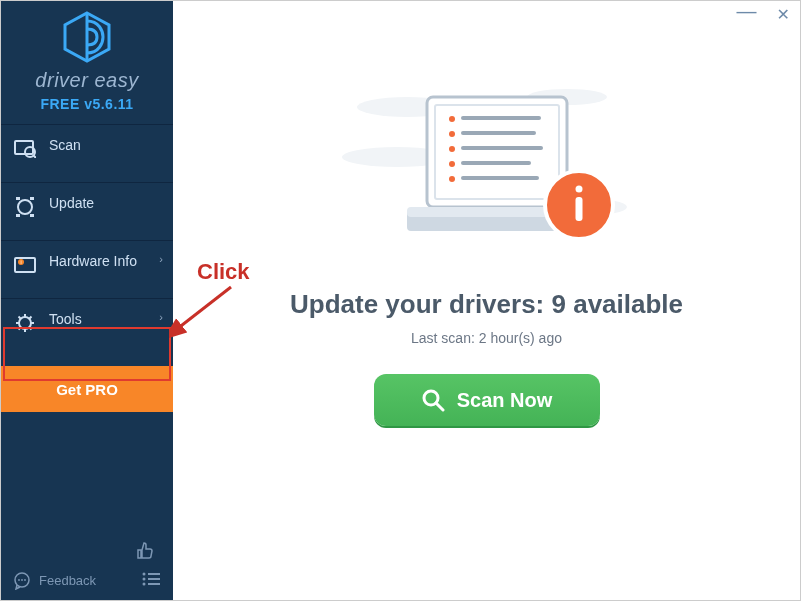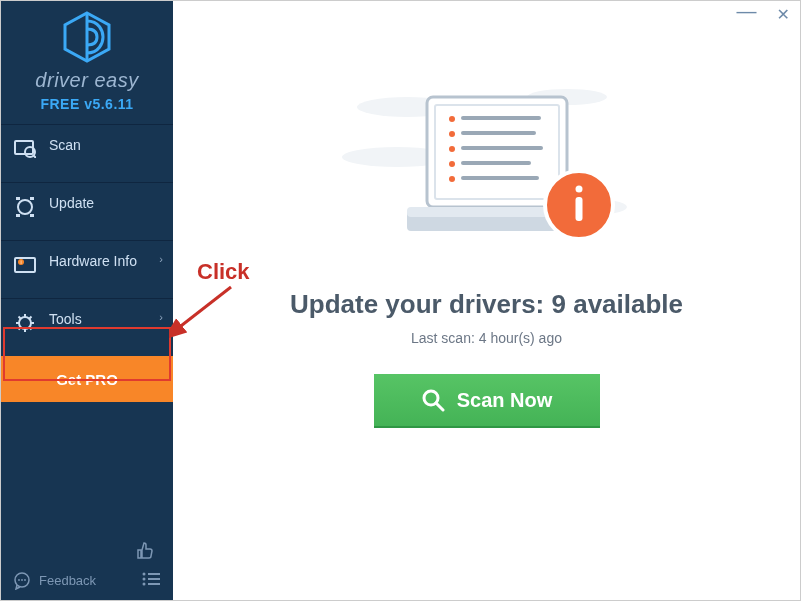--- a/index.html
+++ b/index.html
@@ -89,21 +89,21 @@
   .get-pro {
     background: #f88628;
     color: #fff;
     font-weight: 700;
     height: 46px;
     display: flex;
     align-items: center;
     justify-content: center;
     font-size: 15px;
     cursor: pointer;
-    margin-top: 0;
+    margin-top: 10px;
   }
   .sidebar-bottom {
     margin-top: auto;
     padding: 10px 12px 10px;
     display: flex;
     flex-direction: column;
     gap: 6px;
   }
   .bottom-row {
     display: flex;
@@ -136,21 +136,21 @@
     color: #6c7786;
     font-size: 14px;
     margin-top: 10px;
   }
   .scan-btn {
     margin-top: 28px;
     width: 226px;
     height: 52px;
     background: linear-gradient(#57c465, #44b356);
     border: none;
-    border-radius: 0;
+    border-radius: 12px;
     color: #fff;
     font-size: 20px;
     font-weight: 700;
     display: flex;
     align-items: center;
     justify-content: center;
     gap: 12px;
     cursor: pointer;
     box-shadow: 0 2px 0 #2f9744;
   }
@@ -315,21 +315,21 @@
 
         <circle cx="242" cy="128" r="34" fill="#f26b3a" stroke="#fff" stroke-width="4"></circle>
         <circle cx="242" cy="112" r="3.5" fill="#fff"></circle>
         <rect x="238.5" y="120" width="7" height="24" rx="3" fill="#fff"></rect>
       </svg>
     </div>
 
     <div class="headline">
       <span>Update your drivers: </span><span>9</span><span> available</span>
     </div>
-    <div class="subline">Last scan: 4 hour(s) ago</div>
+    <div class="subline">Last scan: 2 hour(s) ago</div>
 
     <button class="scan-btn">
       <svg width="24" height="24" viewBox="0 0 24 24">
           <circle cx="10" cy="10" r="7" fill="none" stroke="#fff" stroke-width="3"></circle>
           <line x1="15" y1="15" x2="22" y2="22" stroke="#fff" stroke-width="3" stroke-linecap="round"></line>
         </svg>
       <span>Scan Now</span>
     </button>
   </div>
 

